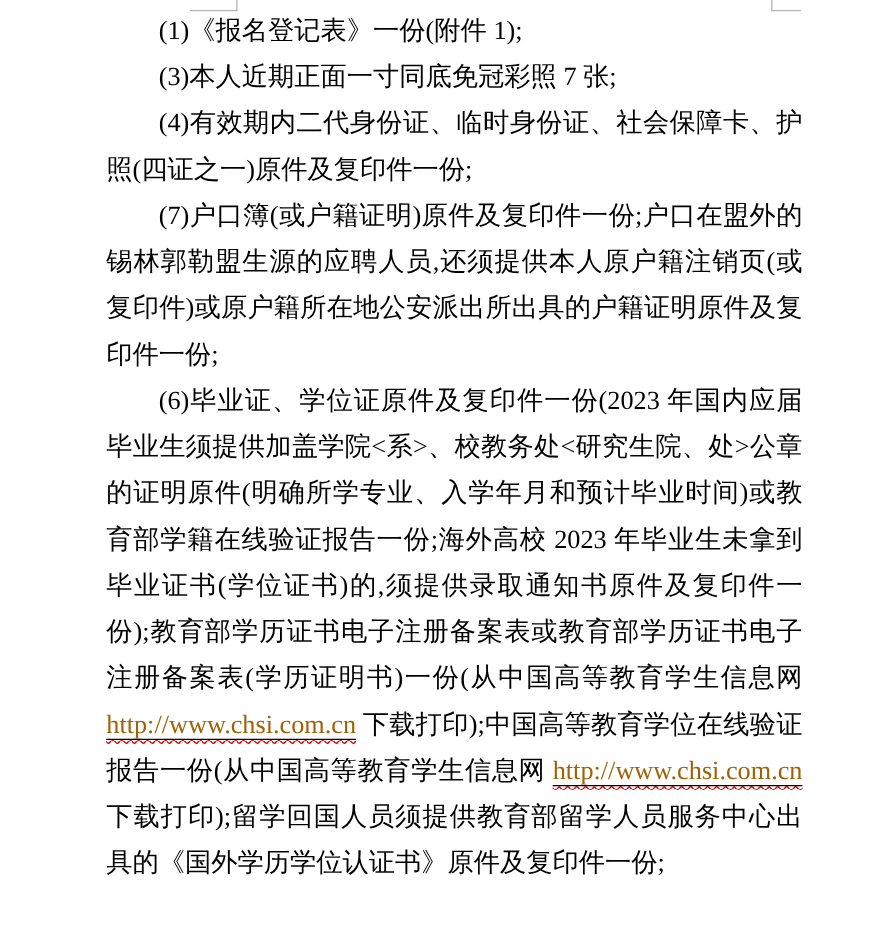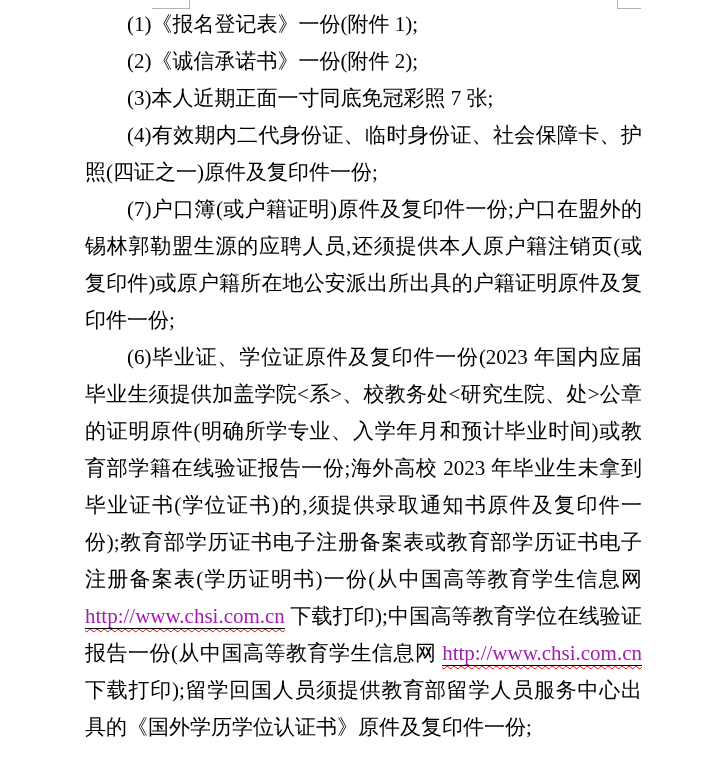--- a/index.html
+++ b/index.html
@@ -51,34 +51,33 @@
   }
   
   .url-wavy {
     text-decoration-line: underline;
     text-decoration-style: wavy;
     text-decoration-color: #e00000;
     text-decoration-thickness: 1px;
     text-underline-offset: 5px;
   }
   .url-text {
-    color: #a21caf;
+    color: #a16207;
     text-decoration-line: underline;
     text-decoration-style: solid;
     text-decoration-color: #000000;
     text-decoration-thickness: 1px;
   }
 </style>
 </head>
 <body>
 
 <div class="page">
   <div class="margin-mark left"></div>
   <div class="margin-mark right"></div>
   <div class="doc-body">
       <p><span>(1)《报名登记表》一份(附件 1);</span></p>
-      <p><span>(2)《诚信承诺书》一份(附件 2);</span></p>
       <p><span>(3)本人近期正面一寸同底免冠彩照 7 张;</span></p>
       <p><span>(4)有效期内二代身份证、临时身份证、社会保障卡、护照(四证之一)原件及复印件一份;</span></p>
       <p><span>(7)户口簿(或户籍证明)原件及复印件一份;户口在盟外的锡林郭勒盟生源的应聘人员,还须提供本人原户籍注销页(或复印件)或原户籍所在地公安派出所出具的户籍证明原件及复印件一份;</span></p>
       <p><span>(6)毕业证、学位证原件及复印件一份(2023 年国内应届毕业生须提供加盖学院&lt;系&gt;、校教务处&lt;研究生院、处&gt;公章的证明原件(明确所学专业、入学年月和预计毕业时间)或教育部学籍在线验证报告一份;海外高校 2023 年毕业生未拿到毕业证书(学位证书)的,须提供录取通知书原件及复印件一份);教育部学历证书电子注册备案表或教育部学历证书电子注册备案表(学历证明书)一份(从中国高等教育学生信息网 </span><span class="url-wavy"><span class="url-text">http://www.chsi.com.cn</span></span><span> 下载打印);中国高等教育学位在线验证报告一份(从中国高等教育学生信息网 </span><span class="url-wavy"><span class="url-text">http://www.chsi.com.cn</span></span><span> 下载打印);留学回国人员须提供教育部留学人员服务中心出具的《国外学历学位认证书》原件及复印件一份;</span></p>
     </div>
 </div>
 
 </body></html>

